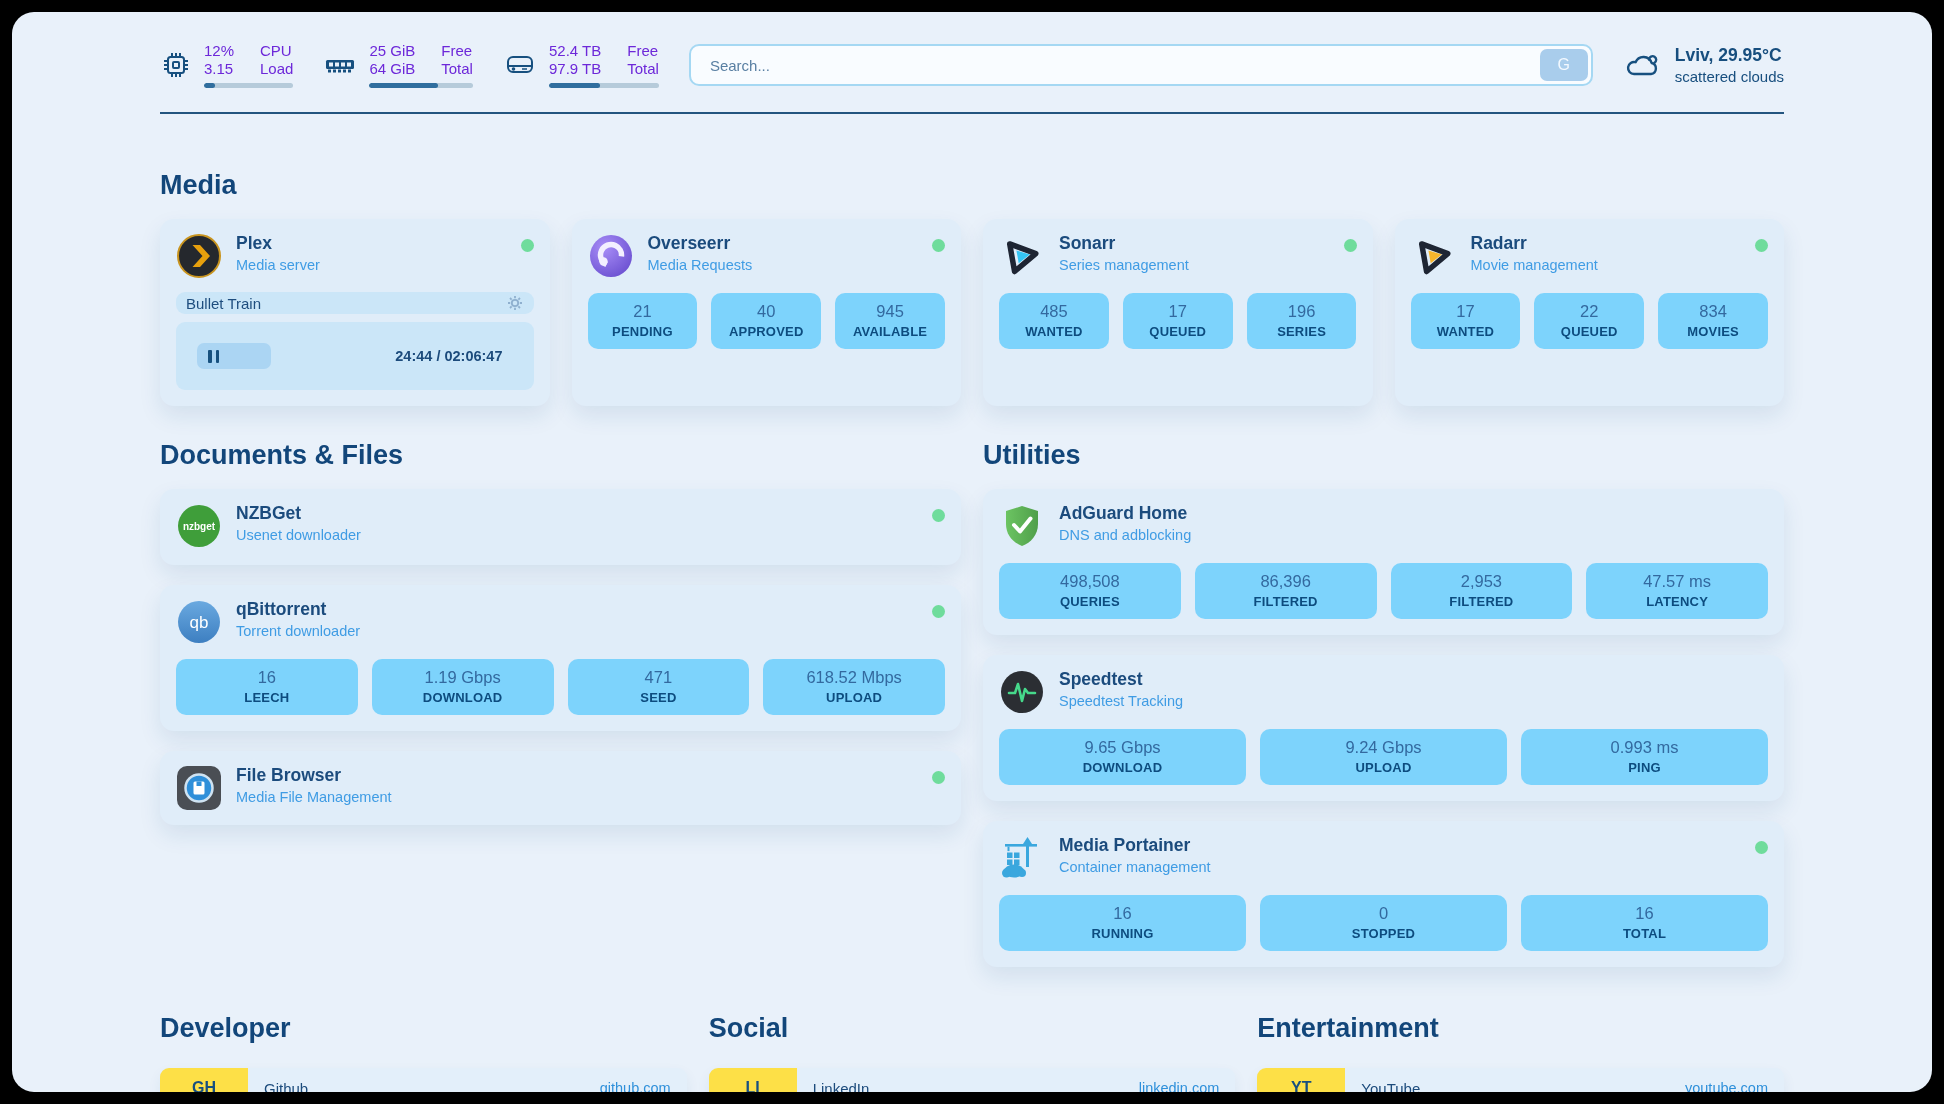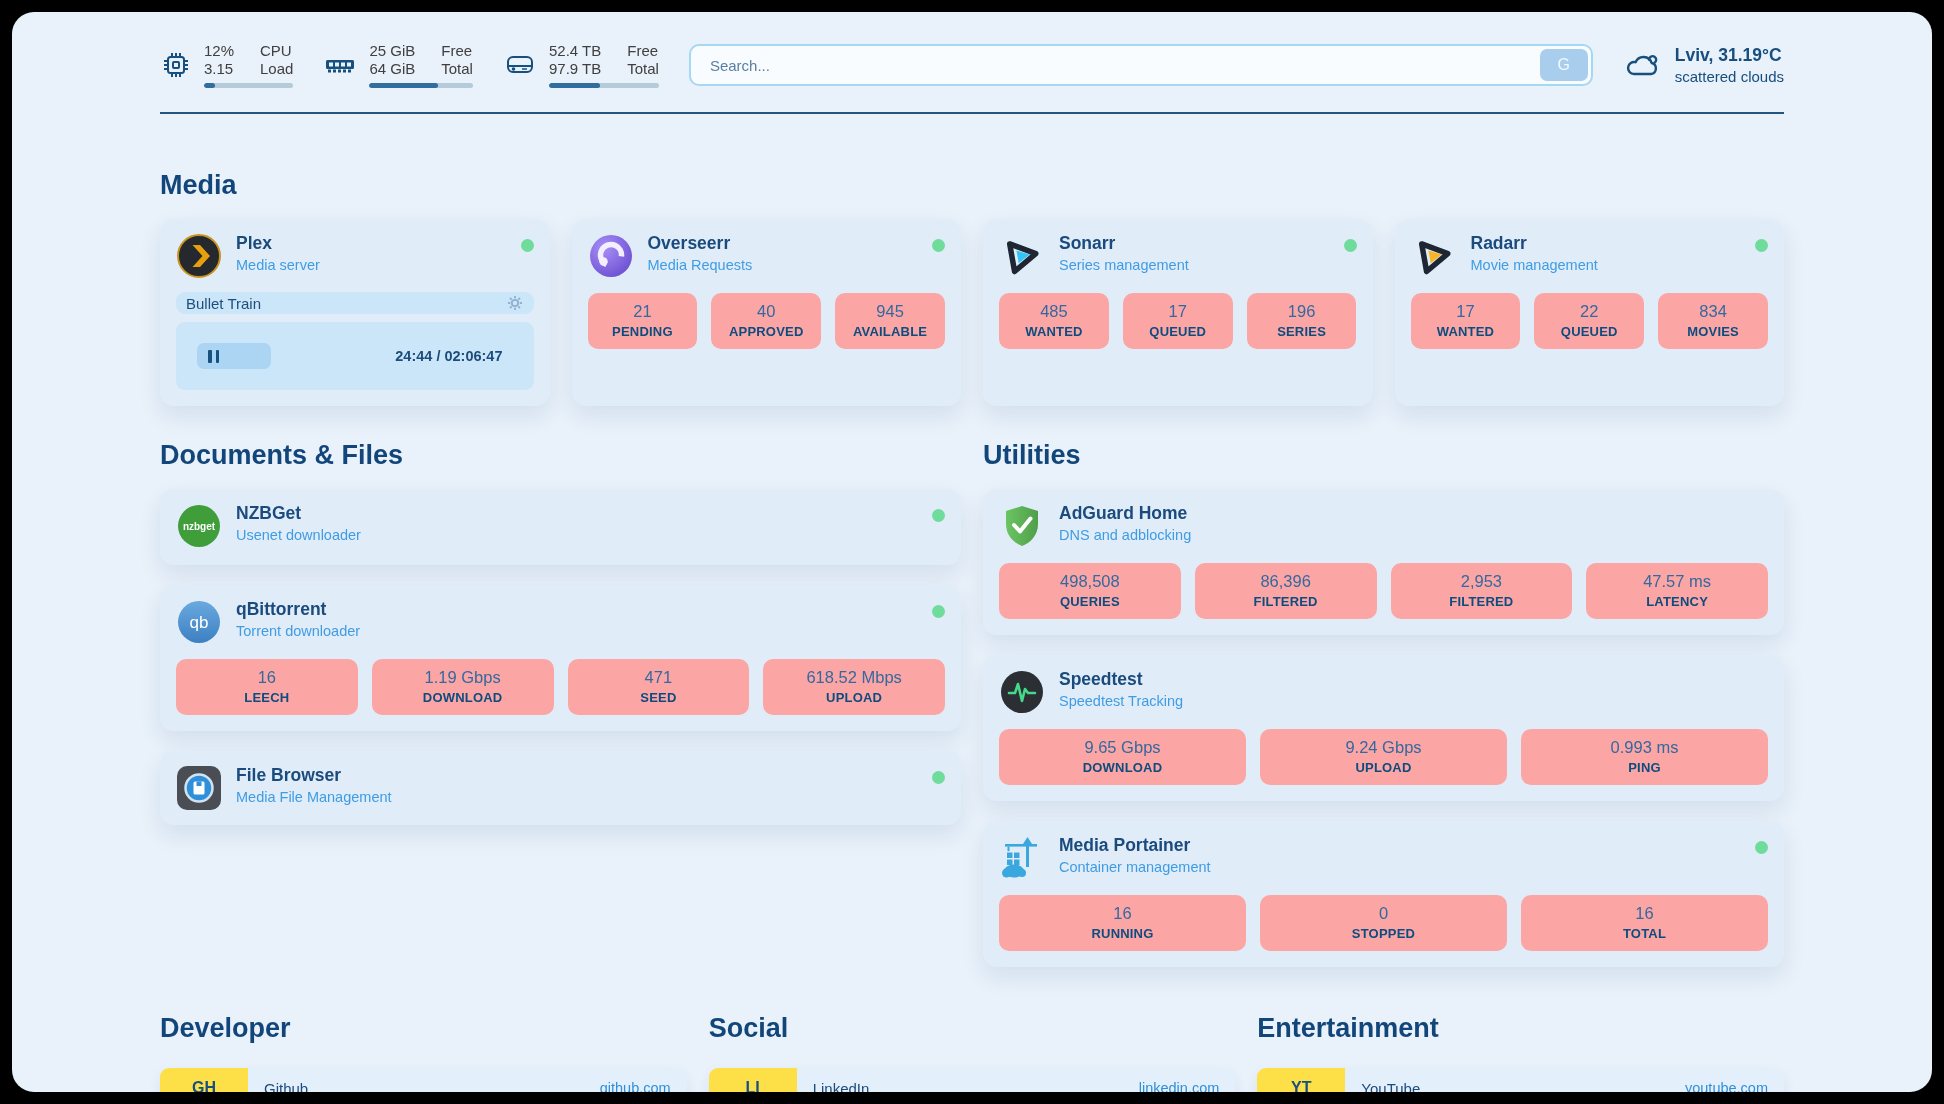--- a/index.html
+++ b/index.html
@@ -3,21 +3,21 @@
 <meta charset="utf-8">
 <style>
   * { box-sizing: border-box; margin: 0; padding: 0; }
   html,body { width:1944px; height:1104px; }
   body { background:#000; font-family:"Liberation Sans", sans-serif; position:relative; }
   .frame { position:absolute; inset:12px; background:#e9f1fa; border-radius:22px; overflow:hidden; }
   .content { width:1624px; margin:0 auto; padding-top:30px; }
 
   
   .topbar { display:flex; align-items:center; gap:30px; }
-  .widget { display:flex; align-items:center; gap:12px; color:#404040; }
+  .widget { display:flex; align-items:center; gap:12px; color:#6d28d9; }
   .widget svg { flex:none; }
   .wtext { display:flex; gap:26px; font-size:15px; line-height:18px; }
   .wvals { display:flex; flex-direction:column; }
   .wlabels { display:flex; flex-direction:column; text-align:left; }
   .wbar { margin-top:5px; height:5px; border-radius:3px; background:#b6cbda; overflow:hidden; }
   .wbar i { display:block; height:100%; border-radius:3px; background:#306e9e; }
 
   .search { flex:1; display:flex; align-items:center; border:2px solid #a5d8f3; background:#f9fcff; border-radius:10px; height:42px; padding:3px; }
   .search input { flex:1; border:0; outline:none; background:transparent; padding:0 16px; font-size:15px; color:#17507f; font-family:inherit; }
   .search input::placeholder { color:#3d6992; opacity:.85; }
@@ -36,21 +36,21 @@
 
   .card { background:#e0edf9; border-radius:14px; padding:14px 16px 16px; box-shadow:0 10px 22px rgba(23,80,127,.10); cursor:pointer; }
   .chead { display:flex; align-items:flex-start; gap:14px; }
   .app-icon { width:46px; height:46px; flex:none; }
   .titles { flex:1; }
   .app-title { font-size:17.5px; font-weight:600; color:#1b4b7d; }
   .app-sub { font-size:14.5px; color:#3f9ce4; margin-top:3px; }
   .dot { width:13px; height:13px; border-radius:50%; background:#6fdc9c; margin-top:6px; flex:none; }
 
   .stats { display:flex; gap:14px; margin-top:14px; }
-  .stat { flex:1; background:#fca5a5; border-radius:10px; padding:9px 6px 10px; text-align:center; }
+  .stat { flex:1; background:#7dd3fc; border-radius:10px; padding:9px 6px 10px; text-align:center; }
   .stat-v { font-size:16.5px; color:#33699f; }
   .stat-l { font-size:13px; font-weight:700; color:#0d4c7f; margin-top:3px; letter-spacing:.2px; }
 
   
   .media-row { margin-top:13px; background:#cbe6f8; border-radius:9px; padding:2px 10px; display:flex; justify-content:space-between; align-items:center; font-size:15px; color:#1e4d7e;gap:28px; }
   .play-row { margin-top:8px; background:#cbe6f8; border-radius:9px; padding:21px; display:flex; justify-content:space-between; align-items:center; }
   .pause-pill { width:74px; height:26px; background:#abd5f3; border-radius:7px; display:flex; align-items:center; gap:4px; padding-left:11px; }
   .pause-pill i { width:3.5px; height:13px; background:#17517f; border-radius:1px; }
   .ptime { font-size:14.5px; font-weight:600; color:#1c4b7c; padding-right:10px; }
 
@@ -156,21 +156,21 @@
       <input type="text" placeholder="Search..." style="">
       <button class="search-btn">G</button>
     </div>
 
     <div class="weather">
       <svg width="40" height="32" viewBox="0 0 40 32" fill="none" stroke="#17507f" stroke-width="2.4" stroke-linejoin="round" stroke-linecap="round">
         <path d="M11 25a6 6 0 1 1 1.6-11.8A8.5 8.5 0 0 1 28.6 14 5.6 5.6 0 0 1 28 25 Z"></path>
         <path d="M26 10.5a3.6 3.6 0 1 1 5.4 3.4"></path>
       </svg>
       <div>
-        <div class="w1">Lviv, 31.19°C</div>
+        <div class="w1">Lviv, 29.95°C</div>
         <div class="w2">scattered clouds</div>
       </div>
     </div>
   </header>
 
   <div class="divider"></div>
 
   <section class="media-sec">
     <h2 class="sec">Media</h2>
     <div class="grid4">

